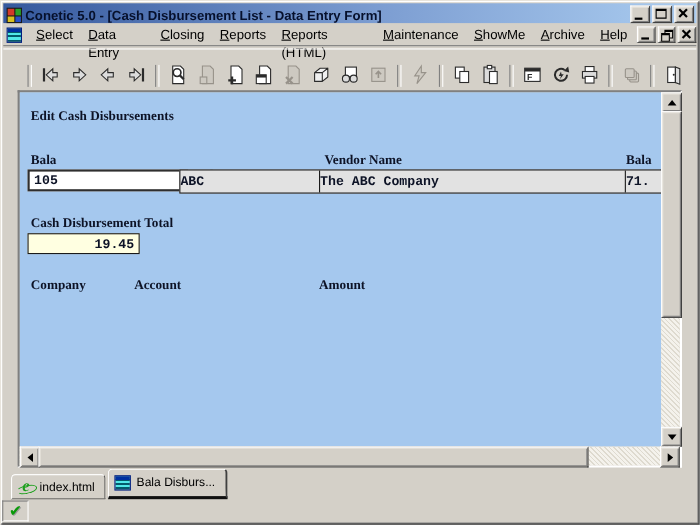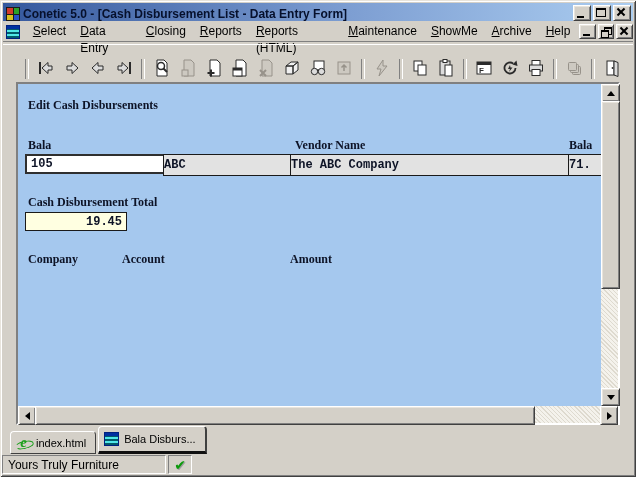--- a/index.html
+++ b/index.html
@@ -324,19 +324,18 @@
       <span class="ie-icon">e</span>
       <span>index.html</span>
     </div>
     <div class="tab active">
       <span class="list-icon" style="margin:0;"></span>
       <span>Bala Disburs...</span>
     </div>
   </div>
 
   <div class="statusbar">
-    <div class="sb-panel sb-company">Yours Truly Furniture</div>
     <div class="sb-panel sb-check">
       <span class="check-glyph">✔</span>
     </div>
   </div>
 
 </div>
 
 </body></html>

